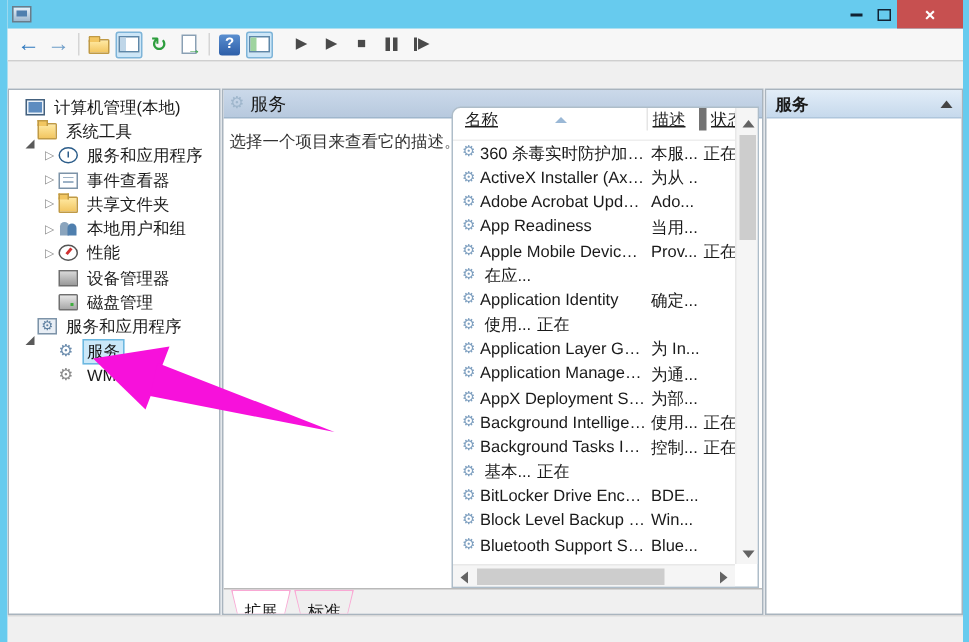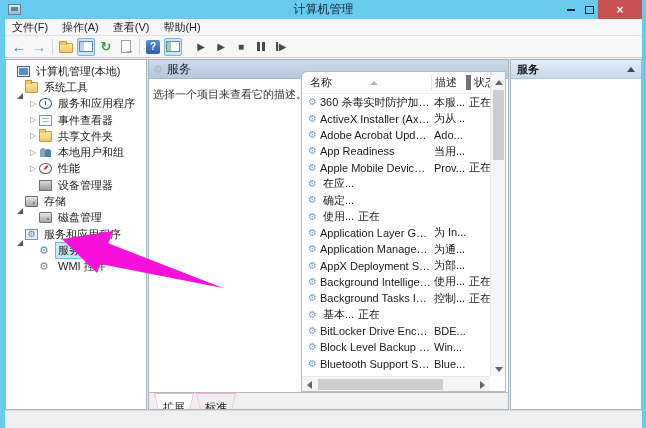--- a/index.html
+++ b/index.html
@@ -85,22 +85,22 @@
   .tlabel { padding:0 3px; }
   .titem.selected .tlabel { background:#CBE8F9; border:1px solid #6cb8e0; padding:0 2px; }
 
   
   .mid-pane { flex:1; margin:0 1px; position:relative; overflow:hidden; }
   .mid-header { height:19px; background:linear-gradient(#CBD9EA,#B7C9DE); border-bottom:1px solid #9FB6CC;
     display:flex; align-items:center; font-size:12px; color:#1a1a1a; padding-left:4px; gap:4px; }
   .mid-desc { font-size:11px; color:#333; padding:8px 0 0 4px; }
   .list-panel { position:absolute; left:152px; top:11px; right:2px; bottom:17px;
     background:#fff; border:1px solid #aebdc9; border-radius:6px 0 0 0; overflow:hidden; }
-  .list-header { display:flex; height:22px; align-items:center; font-size:11px; color:#1f1f1f;
-    border-bottom:1px solid #eee; }
+  .list-header { display:flex; height:22px; align-items:flex-start; font-size:11px; color:#1f1f1f;
+    border-bottom:1px solid #eee;text-decoration:underline; }
   .lh-name { flex:1; padding-left:8px; display:flex; align-items:center; }
   .sort-caret { width:0; height:0; border-left:4px solid transparent; border-right:4px solid transparent;
     border-bottom:4px solid #9AB8D6; margin-left:38px; }
   .lh-desc { width:35px; border-left:1px solid #E5E5E5; padding-left:3px; }
   .lh-status { width:24px; border-left:5px solid #737373; padding-left:3px; overflow:hidden; white-space:nowrap; }
   .lh-spacer { width:15px; }
   .rows { position:absolute; top:22px; left:0; right:15px; bottom:15px; overflow:hidden; }
   .srow { height:16.35px; display:flex; align-items:center; font-size:11px; color:#1a1a1a; white-space:nowrap; }
   .srow .gear-glyph { margin:0 3px 0 6px; font-size:10px; color:#7fa0c0; flex:none; }
   .c-name { flex:1; overflow:hidden; text-overflow:ellipsis; }
@@ -142,40 +142,33 @@
   
   .annot { position:absolute; left:0; top:0; width:646px; height:428px; pointer-events:none; z-index:60; }
 </style>
 </head>
 <body>
 
 <div class="window">
 
   <div class="titlebar">
     <span class="title-icon"></span>
-    <span class="title">计算机管理</span>
     <span class="win-btns">
       <span class="wbtn">
           <span class="dash"></span>
         </span>
       <span class="wbtn">
           <span class="sq"></span>
         </span>
       <span class="wbtn-close">
           <span>×</span>
         </span>
     </span>
   </div>
 
-  <div class="menubar">
-    <span class="menu-item">文件(F)</span>
-    <span class="menu-item">操作(A)</span>
-    <span class="menu-item">查看(V)</span>
-    <span class="menu-item">帮助(H)</span>
-  </div>
 
   <div class="toolbar">
     <span class="tbtn">
         <span class="arrow-glyph back">←</span>
       </span>
     <span class="tbtn">
         <span class="arrow-glyph fwd">→</span>
       </span>
     <span class="tsep"></span>
     <span class="tbtn">
@@ -255,25 +248,20 @@
         <span class="tlabel">本地用户和组</span>
       </div>
       <div class="titem" style="padding-left:22px">
         <span class="exp exp-closed">▷</span>
         <span class="ti ti-perf"></span>
         <span class="tlabel">性能</span>
       </div>
       <div class="titem" style="padding-left:32px">
         <span class="ti ti-device"></span>
         <span class="tlabel">设备管理器</span>
-      </div>
-      <div class="titem" style="padding-left:8px">
-        <span class="exp"><span class="exp-open"></span></span>
-        <span class="ti ti-drive"></span>
-        <span class="tlabel">存储</span>
       </div>
       <div class="titem" style="padding-left:32px">
         <span class="ti ti-drive"></span>
         <span class="tlabel">磁盘管理</span>
       </div>
       <div class="titem" style="padding-left:8px">
         <span class="exp"><span class="exp-open"></span></span>
         <span class="ti ti-gearbox">⚙</span>
         <span class="tlabel">服务和应用程序</span>
       </div>
@@ -336,20 +324,21 @@
               <span class="c-desc">Prov...</span>
               <span class="c-status">正在...</span>
             </div>
           <div class="srow">
               <span class="gear-glyph">⚙</span>
               <span class="c-desc">在应...</span>
               <span class="c-status"></span>
             </div>
           <div class="srow">
               <span class="gear-glyph">⚙</span>
+              <span class="c-name">Application Identity</span>
               <span class="c-desc">确定...</span>
               <span class="c-status"></span>
             </div>
           <div class="srow">
               <span class="gear-glyph">⚙</span>
               <span class="c-desc">使用...</span>
               <span class="c-status">正在...</span>
             </div>
           <div class="srow">
               <span class="gear-glyph">⚙</span>

